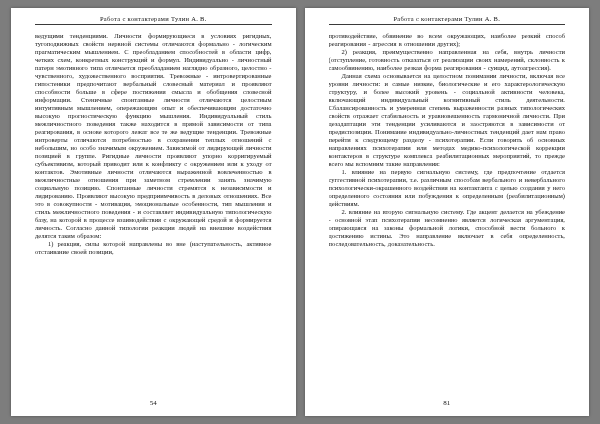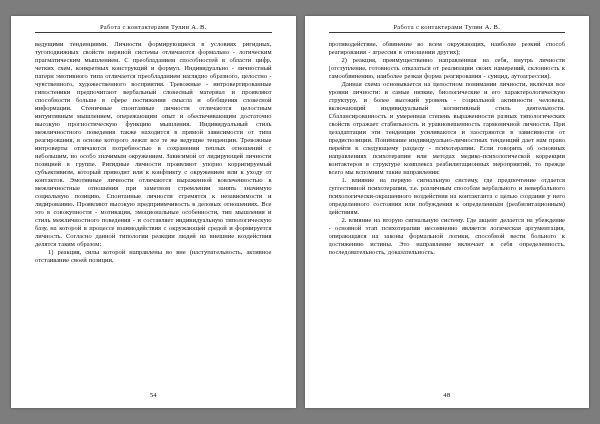--- a/index.html
+++ b/index.html
@@ -6,21 +6,21 @@
     margin: 0;
     padding: 0;
   }
   .viewer {
     width: 600px;
     height: 424px;
     box-sizing: border-box;
     background: var(--bg, #7d7d7d);
     display: flex;
     gap: 9px;
-    padding: 16px 11px;
+    padding: 8px 11px;
     font-family: "Liberation Serif", serif;
   }
   .page {
     flex: 1;
     background: var(--page, #ffffff);
     box-sizing: border-box;
     padding: 6px 24px 7px 24px;
     display: flex;
     flex-direction: column;
     box-shadow: 0 0 3px rgba(0,0,0,0.35);
@@ -77,16 +77,16 @@
 
   <div class="page">
     <div class="page-header">Работа с контактерами Тулин А. В.</div>
     <div class="page-body">
         <p>противодействие, обвинение во всем окружающих, наиболее резкий способ реагирования - агрессия в отношении других);</p>
         <p>2) реакция, преимущественно направленная на себя, внутрь личности (отступление, готовность отказаться от реализации своих намерений, склонность к самообвинению, наиболее резкая форма реагирования - суицид, аутоагрессия).</p>
         <p>Данная схема основывается на целостном понимании личности, включая все уровни личности: и самые низкие, биологические и его характерологическую структуру, и более высокий уровень - социальной активности человека, включающий индивидуальный когнитивный стиль деятельности. Сбалансированность и умеренная степень выраженности разных типологических свойств отражает стабильность и уравновешенность гармоничной личности. При дезадаптации эти тенденции усиливаются и заостряются в зависимости от предиспозиции. Понимание индивидуально-личностных тенденций дает нам право перейти к следующему разделу - психотерапии. Если говорить об основных направлениях психотерапии или методах медико-психологической коррекции контактеров в структуре комплекса реабилитационных мероприятий, то прежде всего мы вспомним такие направления:</p>
         <p>1. влияние на первую сигнальную систему, где предпочтение отдается суггестивной психотерапии, т.е. различным способам вербального и невербального психологически-окрашенного воздействия на контактанта с целью создания у него определенного состояния или побуждения к определенным (реабилитационным) действиям.</p>
         <p>2. влияние на вторую сигнальную систему. Где акцент делается на убеждение - основной этап психотерапии несомненно является логическая аргументация, опирающаяся на законы формальной логики, способной вести больного к достижению истины. Это направление включает в себя определенность, последовательность, доказательность.</p>
       </div>
-    <div class="page-number">48</div>
+    <div class="page-number">81</div>
   </div>
 
 </div>
 
 </body></html>

